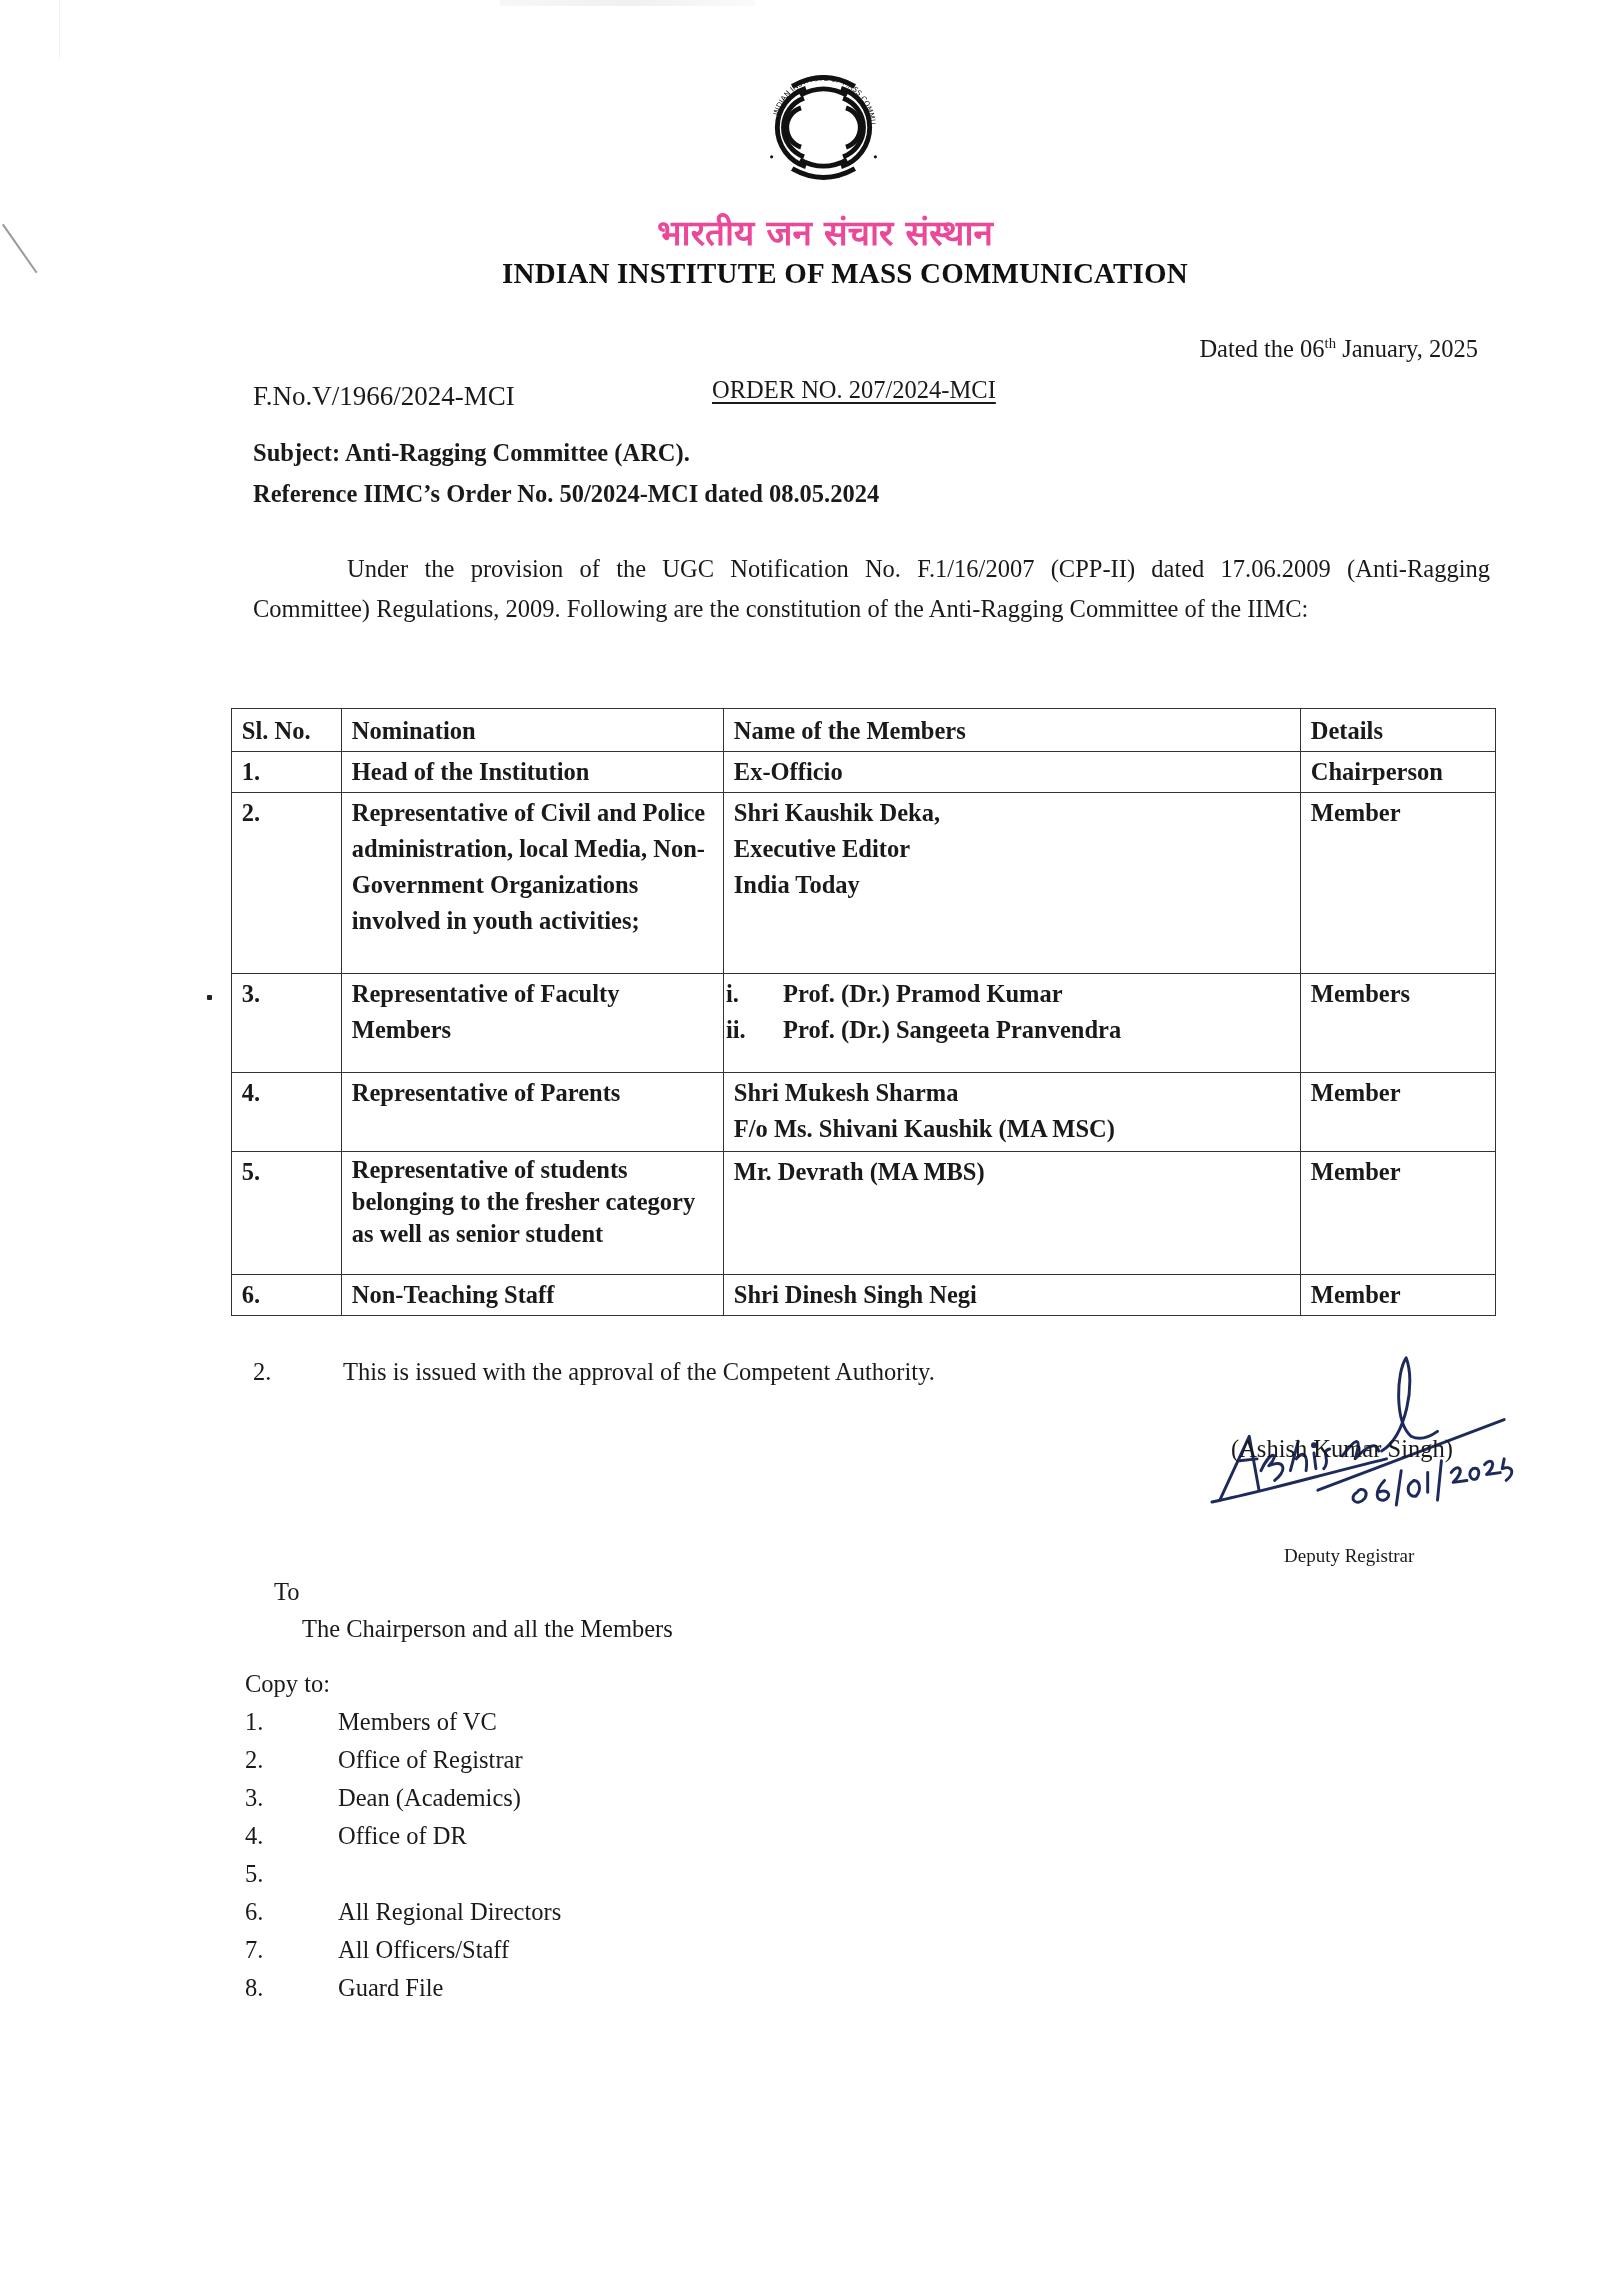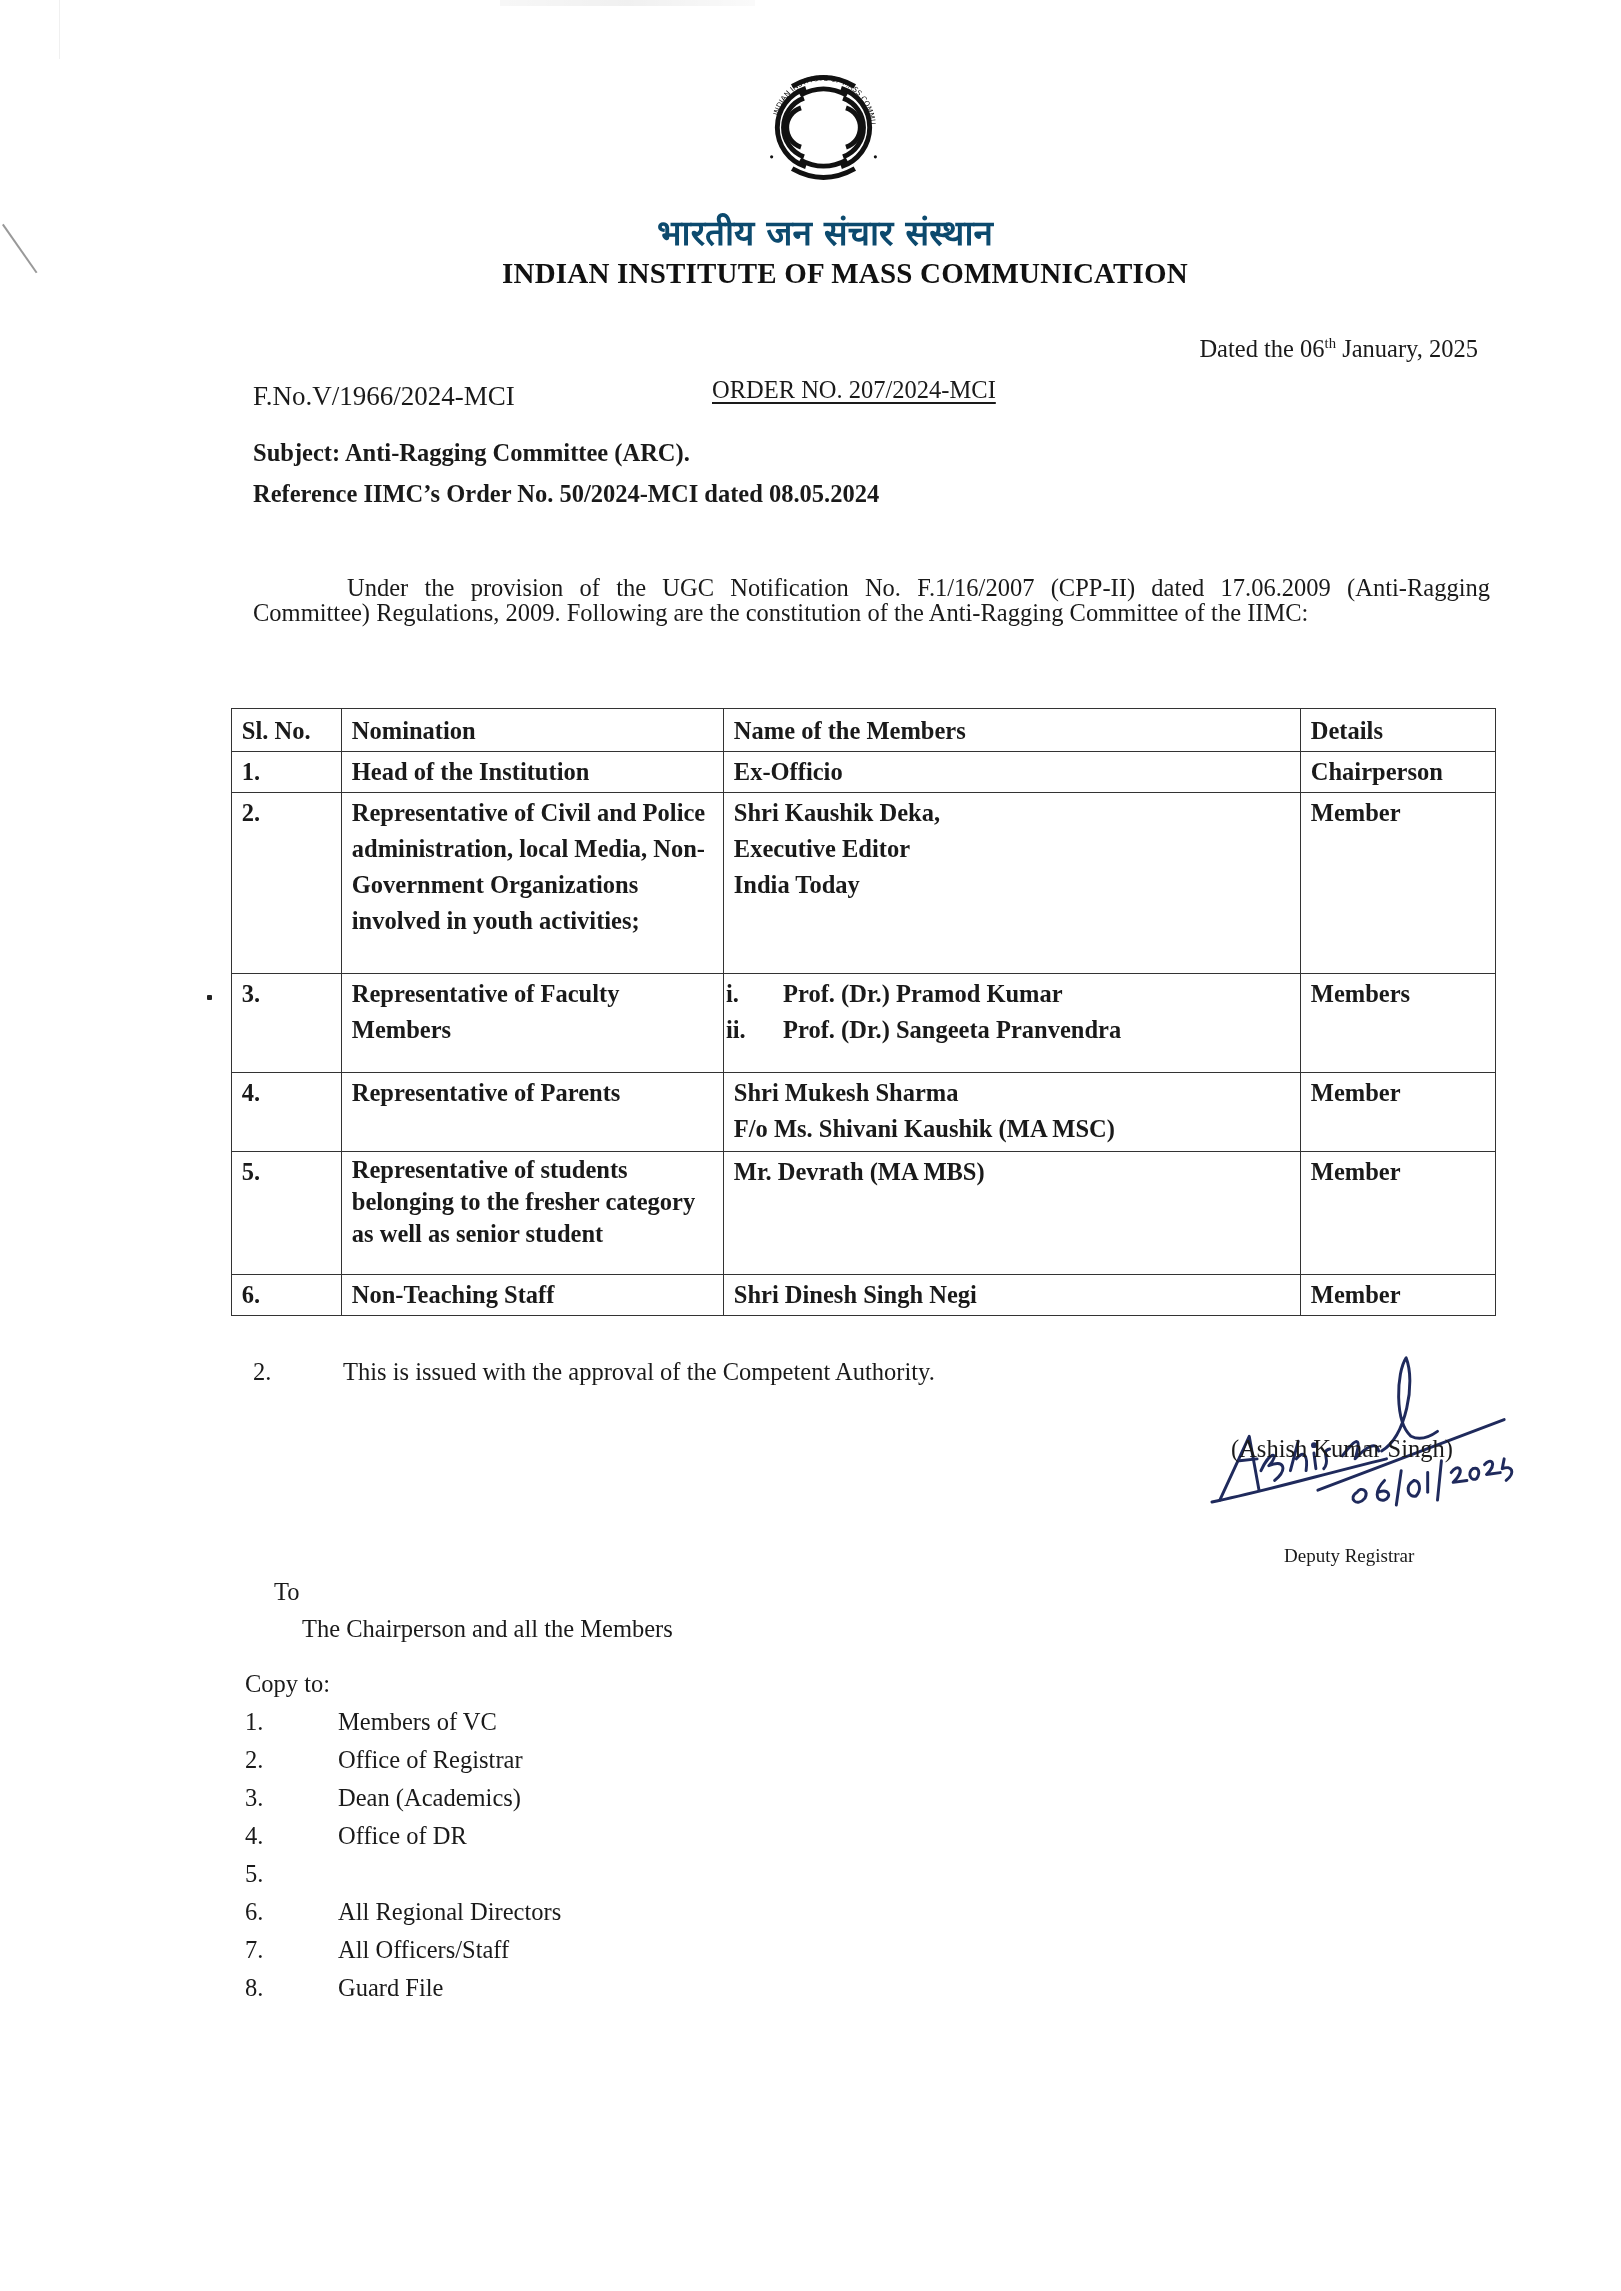--- a/index.html
+++ b/index.html
@@ -50,21 +50,21 @@
     }
     .hindi-title {
       position: absolute;
       left: 0; right: 0;
       top: 208px;
       text-align: center;
       font-family: "DejaVu Sans", sans-serif;
       font-weight: bold;
       font-size: 35px;
       letter-spacing: 0px;
-      color: #0c4a6e;
+      color: #ec4899;
       padding-left: 29px;
     }
     .eng-title {
       position: absolute;
       left: 0; right: 0;
       top: 257px;
       text-align: center;
       font-weight: bold;
       font-size: 29px;
       color: #111;
@@ -98,24 +98,24 @@
       text-align: right;
     }
     .reference {
       position: absolute;
       left: 253px; top: 480px;
       font-size: 24.5px;
       font-weight: bold;
     }
     .para {
       position: absolute;
-      left: 253px; top: 575px;
+      left: 253px; top: 549px;
       width: 1237px;
       font-size: 24.5px;
-      line-height: 25px;
+      line-height: 40px;
       text-align: justify;
       text-indent: 94px;
     }
 
     .table-wrap {
       position: absolute;
       left: 231px; top: 708px;
       width: 1264px;
     }
     table.committee {

